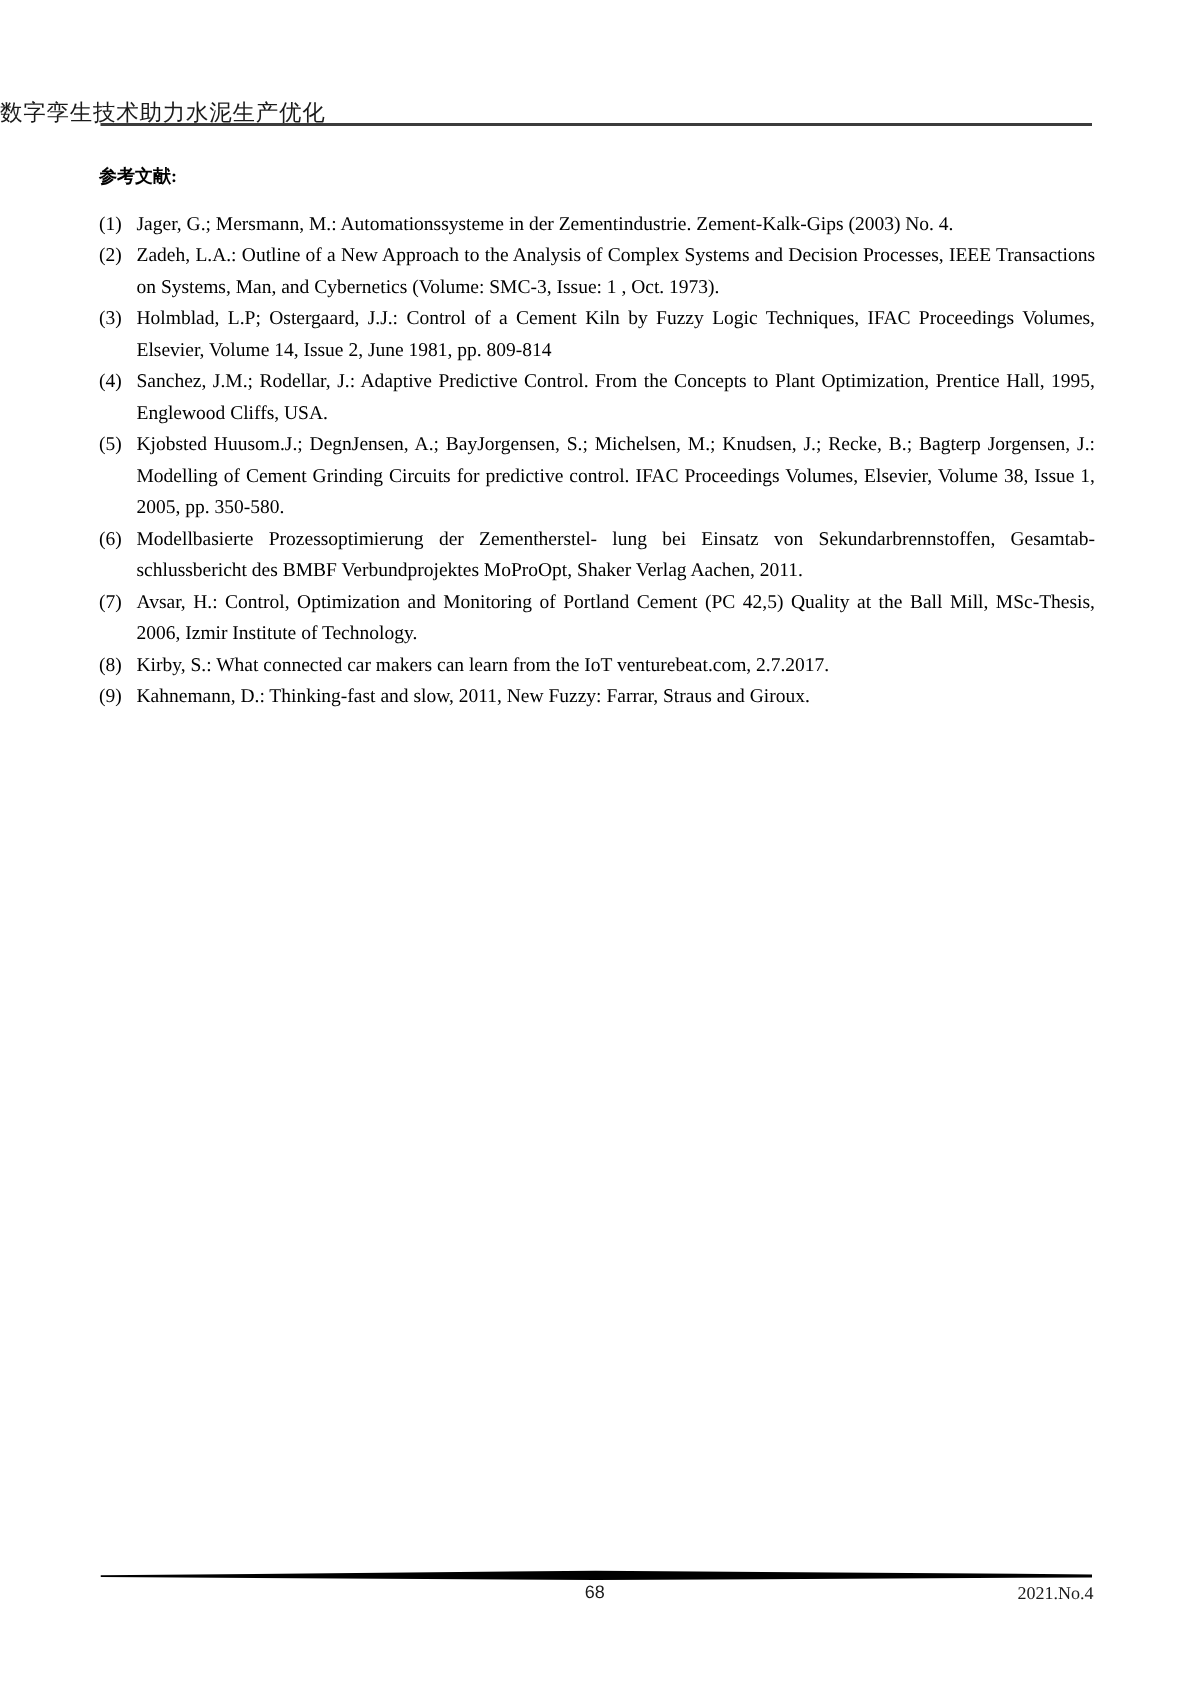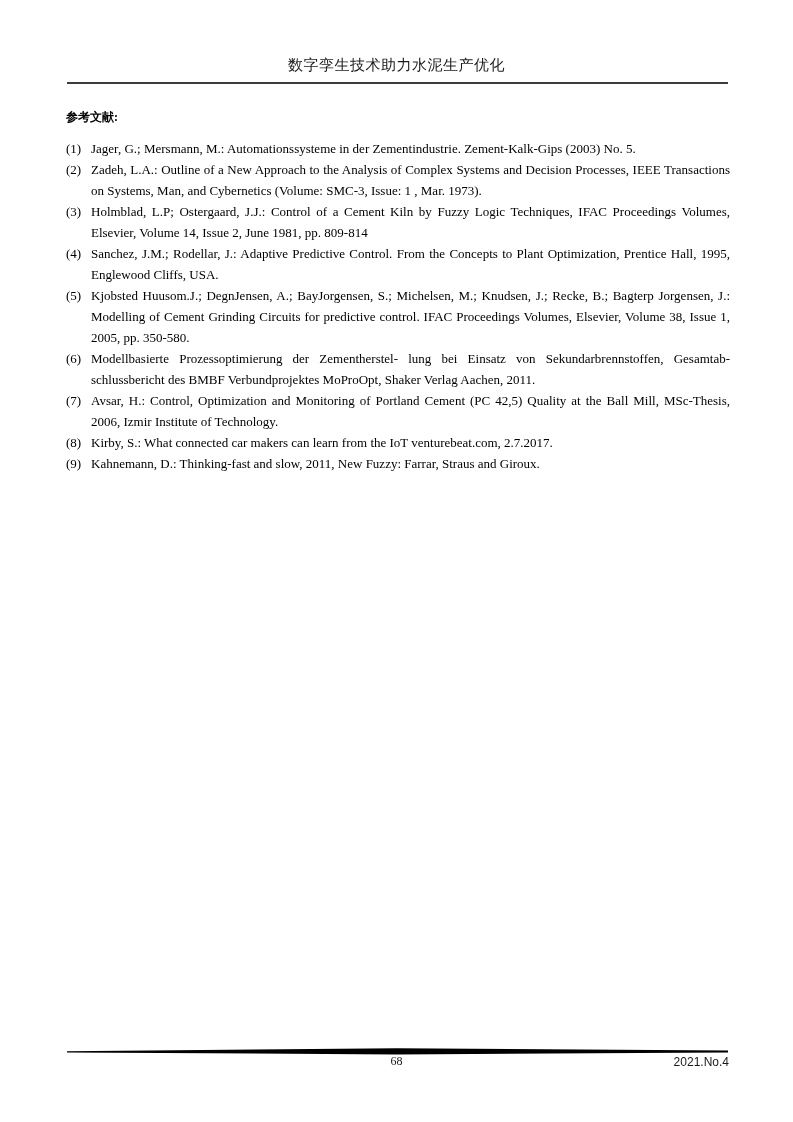--- a/index.html
+++ b/index.html
@@ -11,24 +11,23 @@
     position: relative;
     width: 793px;
     height: 1122px;
     background: #ffffff;
     color: #000000;
     font-family: "Liberation Serif", serif;
     overflow: hidden;
   }
   .header-title {
     position: absolute;
-    top: 56px;
+    top: 66px;
     left: 0;
     right: 0;
-    text-align: center;
     font-size: 15px;
     letter-spacing: 0.5px;
     color: #1a1a1a;
   }
   .header-rule {
     position: absolute;
     top: 82px;
     left: 67px;
     width: 661px;
     height: 2px;
@@ -68,53 +67,53 @@
     left: 67px;
     width: 661px;
     height: 10px;
   }
   .footer-page-number {
     position: absolute;
     top: 1054px;
     left: 0;
     right: 0;
     text-align: center;
-    font-family: Liberation Serif, serif;
+    font-family: Liberation Sans, sans-serif;
     font-size: 12px;
     color: #1a1a1a;
   }
   .footer-issue {
     position: absolute;
     top: 1055px;
     right: 64px;
-    font-family: Liberation Sans, sans-serif;
+    font-family: Liberation Serif, serif;
     font-size: 12px;
     color: #1a1a1a;
   }
 </style>
 </head>
 <body>
 
 <div class="page">
 
   <div class="header-title">数字孪生技术助力水泥生产优化</div>
 
   <div class="header-rule"></div>
 
   <div class="section-heading">参考文献:</div>
 
   <div class="ref-list">
     <div class="ref-row">
       <span class="ref-num">(1)</span>
-      <span class="ref-text">Jager, G.; Mersmann, M.: Automationssysteme in der Zementindustrie. Zement-Kalk-Gips (2003) No. 5.</span>
+      <span class="ref-text">Jager, G.; Mersmann, M.: Automationssysteme in der Zementindustrie. Zement-Kalk-Gips (2003) No. 4.</span>
     </div>
 
     <div class="ref-row">
       <span class="ref-num">(2)</span>
-      <span class="ref-text">Zadeh, L.A.: Outline of a New Approach to the Analysis of Complex Systems and Decision Processes, IEEE Transactions on Systems, Man, and Cybernetics (Volume: SMC-3, Issue: 1 , Mar. 1973).</span>
+      <span class="ref-text">Zadeh, L.A.: Outline of a New Approach to the Analysis of Complex Systems and Decision Processes, IEEE Transactions on Systems, Man, and Cybernetics (Volume: SMC-3, Issue: 1 , Oct. 1973).</span>
     </div>
 
     <div class="ref-row">
       <span class="ref-num">(3)</span>
       <span class="ref-text">Holmblad, L.P; Ostergaard, J.J.: Control of a Cement Kiln by Fuzzy Logic Techniques, IFAC Proceedings Volumes, Elsevier, Volume 14, Issue 2, June 1981, pp. 809-814</span>
     </div>
 
     <div class="ref-row">
       <span class="ref-num">(4)</span>
       <span class="ref-text">Sanchez, J.M.; Rodellar, J.: Adaptive Predictive Control. From the Concepts to Plant Optimization, Prentice Hall, 1995, Englewood Cliffs, USA.</span>

